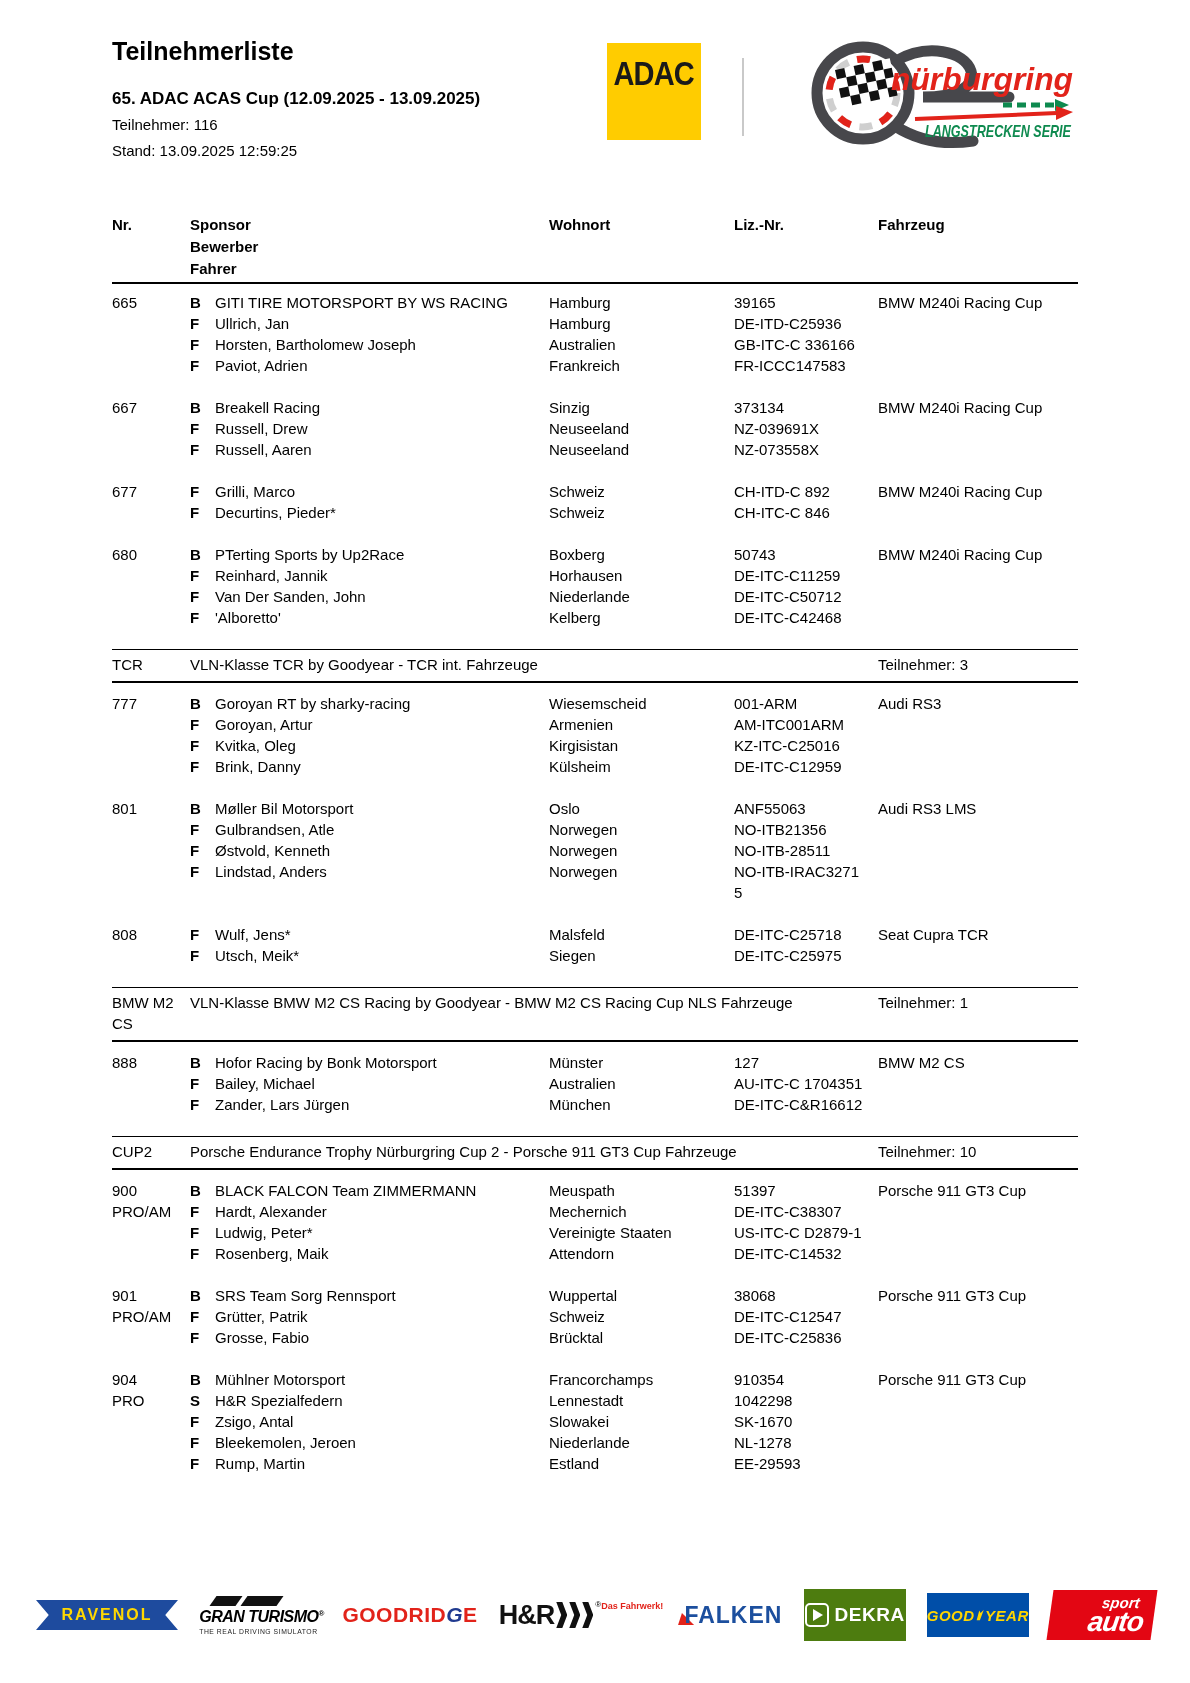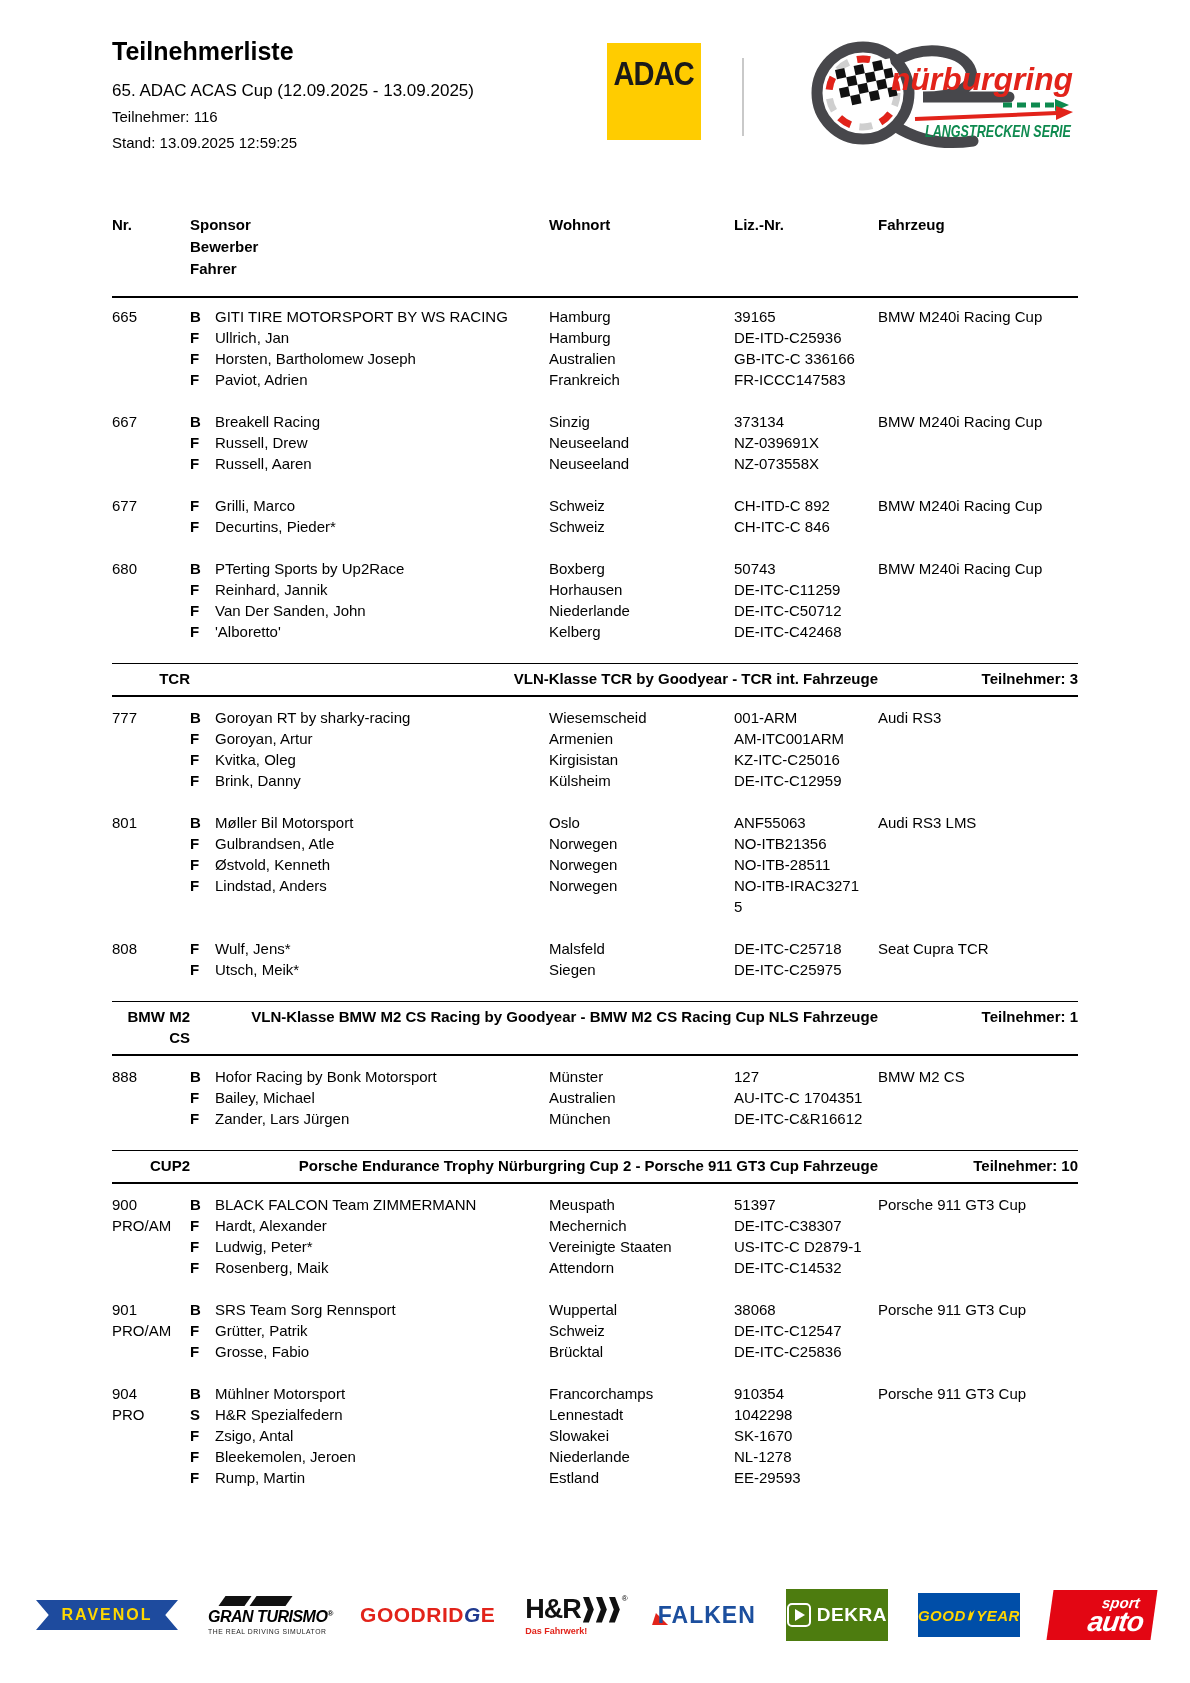--- a/index.html
+++ b/index.html
@@ -5,49 +5,49 @@
   * { box-sizing: border-box; margin: 0; padding: 0; }
   html,body { background:#fff; }
   body {
     width:1190px; height:1683px; position:relative; margin:0 auto;
     font-family:"Liberation Sans", sans-serif; color:#000; overflow:hidden;
   }
 
   
   .header-text { position:absolute; left:112px; top:37px; }
   .doc-title { font-size:25px; font-weight:bold; }
-  .doc-event { font-size:17px; font-weight:normal; margin-top:15px; }
+  .doc-event { font-size:17px; font-weight:bold; margin-top:23px; }
   .doc-meta  { font-size:15px; margin-top:5px; line-height:21px; }
 
   .adac-logo {
     position:absolute; left:607px; top:43px; width:94px; height:97px;
     background:#FFCC00; display:flex; justify-content:center; align-items:flex-start;
   }
   .adac-text { font-size:33px; font-weight:bold; letter-spacing:-1px; transform:scaleX(.88); margin-top:12px; color:#1a1a1a; }
   .logo-divider { position:absolute; left:742px; top:58px; width:2px; height:78px; background:#c9c9c9; }
   .nring-logo { position:absolute; left:775px; top:30px; width:304px; height:122px; }
 
   
   .table { position:absolute; left:112px; top:214px; width:966px; font-size:15px; }
   .hrow { display:grid; grid-template-columns:78px 359px 185px 144px 200px; line-height:22px; }
-  .thead { border-bottom:2px solid #000; padding-bottom:16px; }
+  .thead { border-bottom:2px solid #000; padding-bottom:2px; }
   .bold { font-weight:bold; }
   .tbody { padding-top:8px; }
 
   .row { display:grid; grid-template-columns:78px 25px 334px 185px 144px 200px; }
   .row > div { line-height:21px; }
   .entry-block { margin-bottom:21px; }
   .role-cell { font-weight:bold; }
   .liz-line { line-height:21px; }
 
   .section-row {
     display:grid; grid-template-columns:78px 688px 200px;
-    font-weight:bold; line-height:21px;
+    font-weight:normal; line-height:21px;
     border-top:1px solid #000; border-bottom:2px solid #000;
-    padding:4px 0 6px; margin-top:14px; margin-bottom:10px;text-align:right;
+    padding:4px 0 6px; margin-top:14px; margin-bottom:10px;
   }
 
   
   .footer {
     position:absolute; left:36px; top:1584px; width:1118px; height:62px;
     display:flex; justify-content:space-between; align-items:center;
   }
   .logo { display:flex; align-items:center; }
 
   .ravenol {
@@ -60,21 +60,21 @@
   .gt-bars { display:flex; gap:5px; margin-left:14px; margin-bottom:2px; }
   .gt-bars span { display:block; height:10px; background:#111; transform:skewX(-35deg); }
   .gt-b1 { width:26px; } .gt-b2 { width:36px; }
   .gt-name { font-size:16px; font-weight:bold; font-style:italic; letter-spacing:-.5px; white-space:nowrap; }
   .gt-reg { font-size:8px; vertical-align:super; font-style:normal; }
   .gt-tag { font-size:6.8px; letter-spacing:.55px; margin-top:2px; color:#222; white-space:nowrap; }
 
   .goodridge { font-size:21px; font-weight:bold; letter-spacing:.5px; }
   .gr-red { color:#E2231A; } .gr-blue { color:#203A8F; font-style:italic; }
 
-  .hr { flex-direction:column; align-items:flex-start; }
+  .hr { flex-direction:row; align-items:flex-start; }
   .hr-top { display:flex; align-items:center; }
   .hr-name { font-size:27px; font-weight:bold; letter-spacing:-1px; color:#111; }
   .hr-chev {
     display:inline-block; width:11px; height:26px; background:#111; margin-left:2px;
     clip-path:polygon(0 0,55% 0,100% 50%,55% 100%,0 100%,45% 50%);
   }
   .hr-reg { font-size:8px; margin-left:2px; align-self:flex-start; }
   .hr-tag { font-size:9px; font-weight:bold; color:#E2231A; margin-top:1px; }
 
   .falken { position:relative; }

